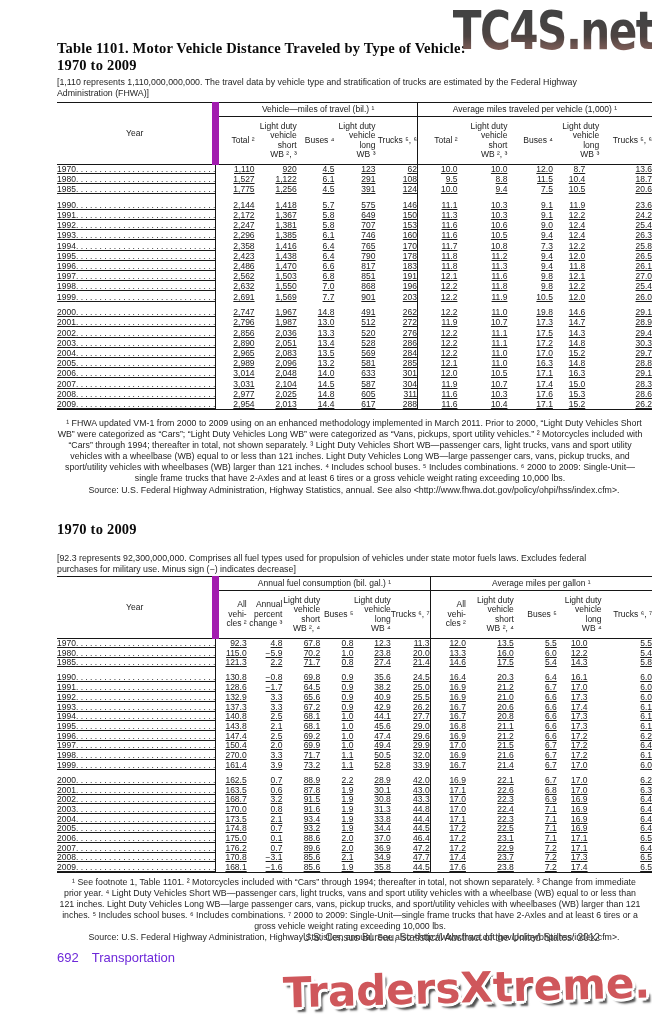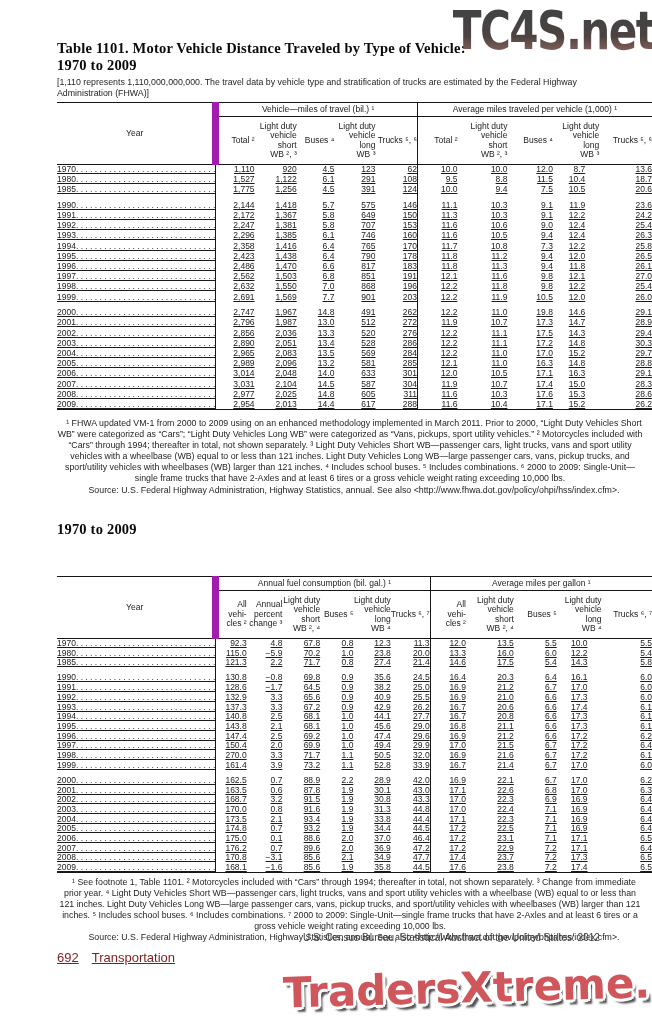--- a/index.html
+++ b/index.html
@@ -27,21 +27,21 @@
   .gdiv{border-right:1px solid #161616;}
   td.num{text-align:right;padding-right:8px;white-space:nowrap;}
   td.num.last{padding-right:14px;}
   td.year{border-right:1px solid #161616;padding-left:1px;overflow:hidden;white-space:nowrap;text-align:left;}
   td.year .dots{color:#2a2a2a;}
   tr.data{height:10.2px;text-decoration:underline;}
   table.t1102 tr.data{height:9.7px;}
   tr.spacer{height:5.5px;}
 
   
-  .pageno{position:absolute;left:57px;top:950px;font:13px "Liberation Sans",sans-serif;color:#7f1d1d;text-decoration:underline;}
+  .pageno{position:absolute;left:57px;top:950px;font:13px "Liberation Sans",sans-serif;color:#6d28d9;}
   .pageno .sec{margin-left:13px;}
   .imprint{position:absolute;left:296px;top:932px;font:10px/12px "Liberation Sans",sans-serif;color:#3d3d3d;margin-left:7px;}
 
   
   .wm-top{position:absolute;top:4px;right:-2px;z-index:9;
           font:bold 54px/54px "DejaVu Sans",sans-serif;letter-spacing:-2px;
           transform:scaleX(.78);transform-origin:right center;
           color:#4a403d;
           background:linear-gradient(180deg,#434343 30%,#4c4341 60%,#84605a 88%);
           -webkit-background-clip:text;background-clip:text;-webkit-text-fill-color:transparent;
@@ -431,20 +431,21 @@
     </table>
 
   <div class="fnblock" style="top:418px">
     <p>¹ FHWA updated VM-1 from 2000 to 2009 using on an enhanced methodology implemented in March 2011. Prior to 2000, “Light Duty Vehicles Short WB” were categorized as “Cars”; “Light Duty Vehicles Long WB” were categorized as “Vans, pickups, sport utility vehicles.” ² Motorcycles included with “Cars” through 1994; thereafter in total, not shown separately. ³ Light Duty Vehicles Short WB—passenger cars, light trucks, vans and sport utility vehicles with a wheelbase (WB) equal to or less than 121 inches. Light Duty Vehicles Long WB—large passenger cars, vans, pickup trucks, and sport/utility vehicles with wheelbases (WB) larger than 121 inches. ⁴ Includes school buses. ⁵ Includes combinations. ⁶ 2000 to 2009: Single-Unit—single frame trucks that have 2-Axles and at least 6 tires or a gross vehicle weight rating exceeding 10,000 lbs.</p>
     <p>Source: U.S. Federal Highway Administration, Highway Statistics, annual. See also &lt;http://www.fhwa.dot.gov/policy/ohpi/hss​/index.cfm&gt;.</p>
   </div>
 
   <div class="tbl-title" style="top:521px">
     <div>1970 to 2009</div>
   </div>
+  <div class="bracket" style="top:553px">[92.3 represents 92,300,000,000. Comprises all fuel types used for propulsion of vehicles under  state motor fuels laws. Excludes federal purchases for military use. Minus sign (−) indicates decrease]</div>
 
   <table class="stat t1102" style="top:576px">
       <colgroup>
         <col style="width: 62px;">
         <col style="width: 40px;">
         <col style="width: 39px;">
         <col style="width: 39px;">
         <col style="width: 38px;">
         <col style="width: 38px;">
         <col style="width: 37px;">

